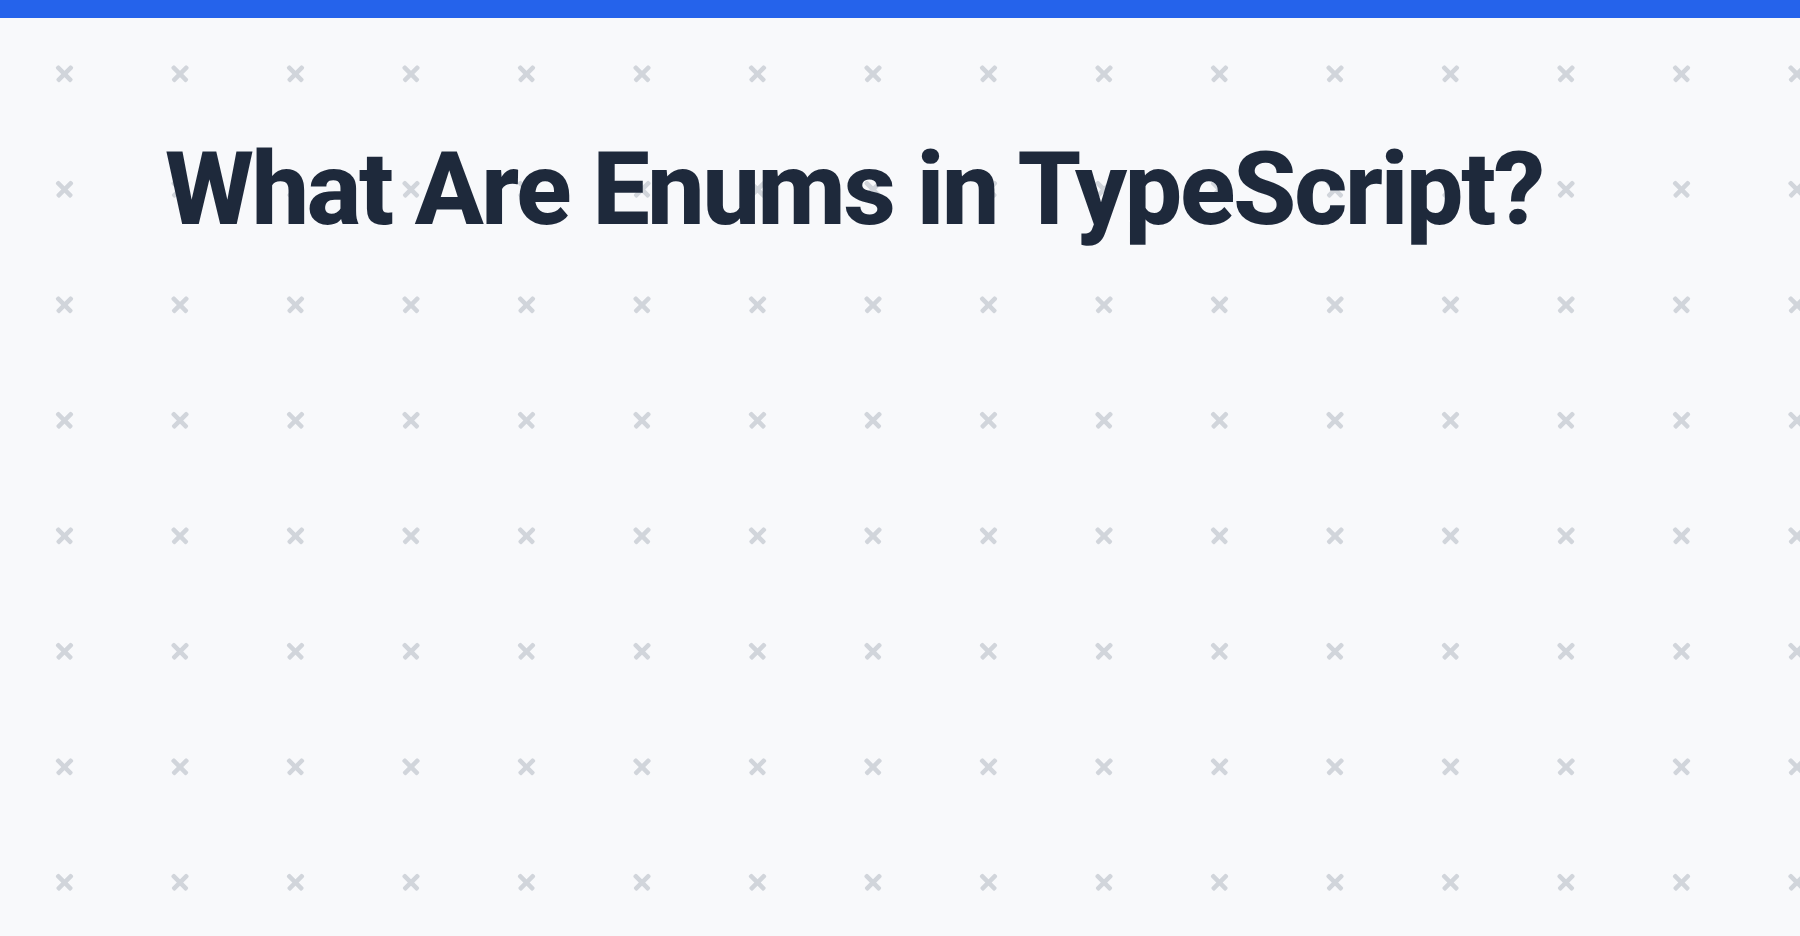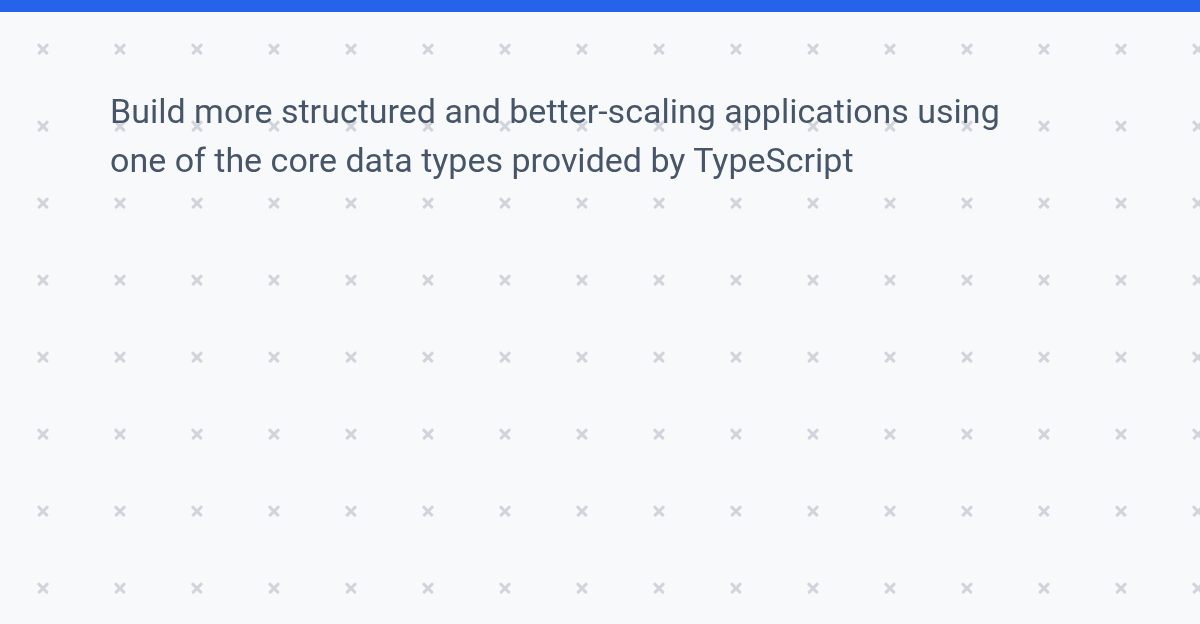--- a/index.html
+++ b/index.html
@@ -221,14 +221,14 @@
     <div class="x-mark" style="left: 729px; top: 569px;"></div>
     <div class="x-mark" style="left: 806px; top: 569px;"></div>
     <div class="x-mark" style="left: 883px; top: 569px;"></div>
     <div class="x-mark" style="left: 960px; top: 569px;"></div>
     <div class="x-mark" style="left: 1037px; top: 569px;"></div>
     <div class="x-mark" style="left: 1114px; top: 569px;"></div>
     <div class="x-mark" style="left: 1191px; top: 569px;"></div>
   </div>
 
 <div class="content">
-  <p class="description">Build more structured and better-scaling applications using one of the core data types provided by TypeScript</p>
+  <h1 class="title">What Are Enums in TypeScript?</h1>
 </div>
 
 </body></html>

